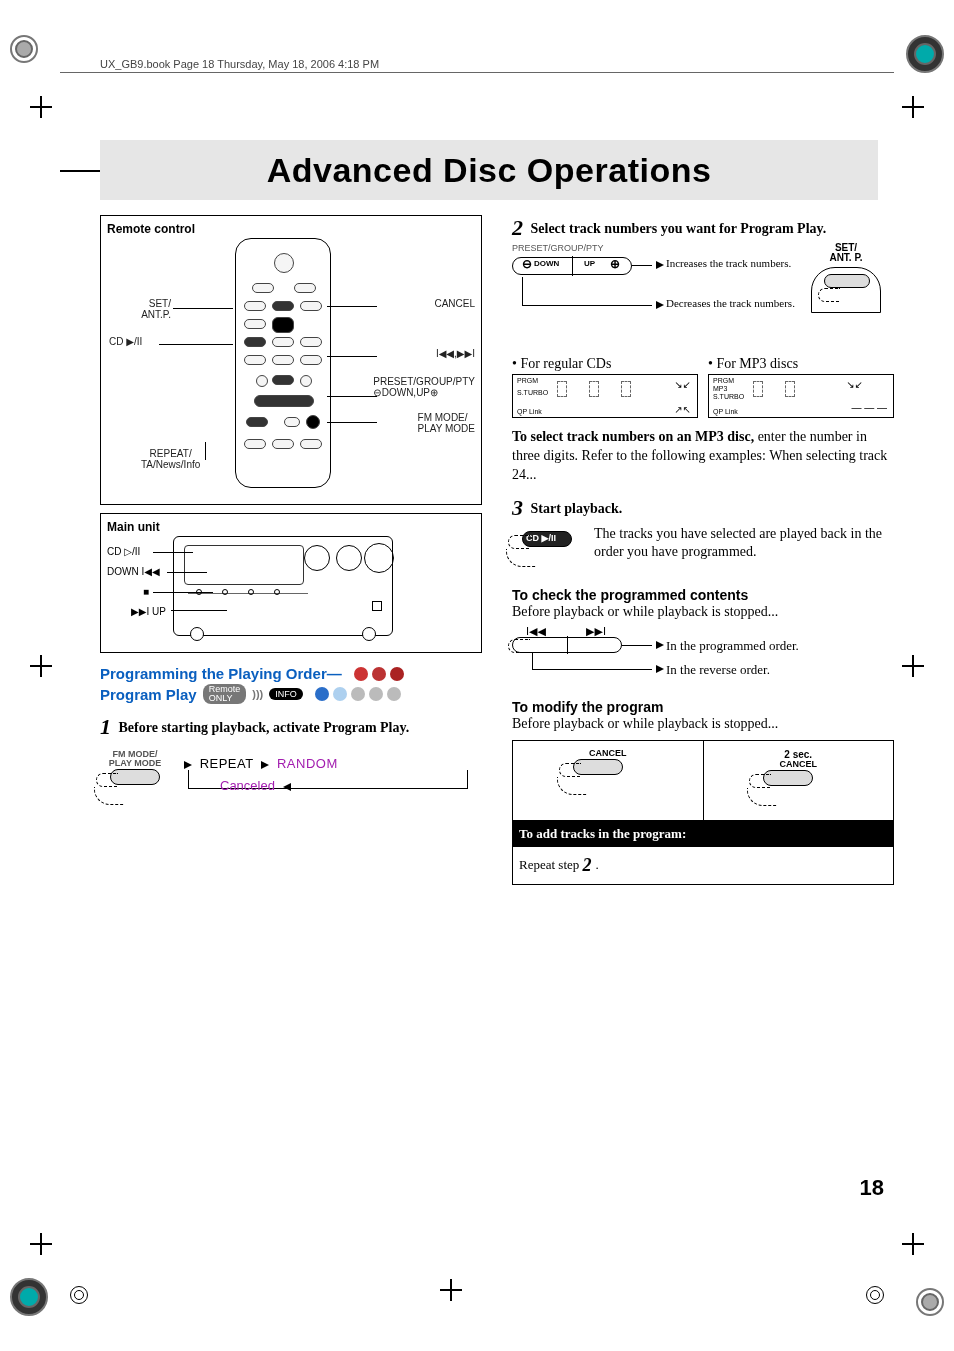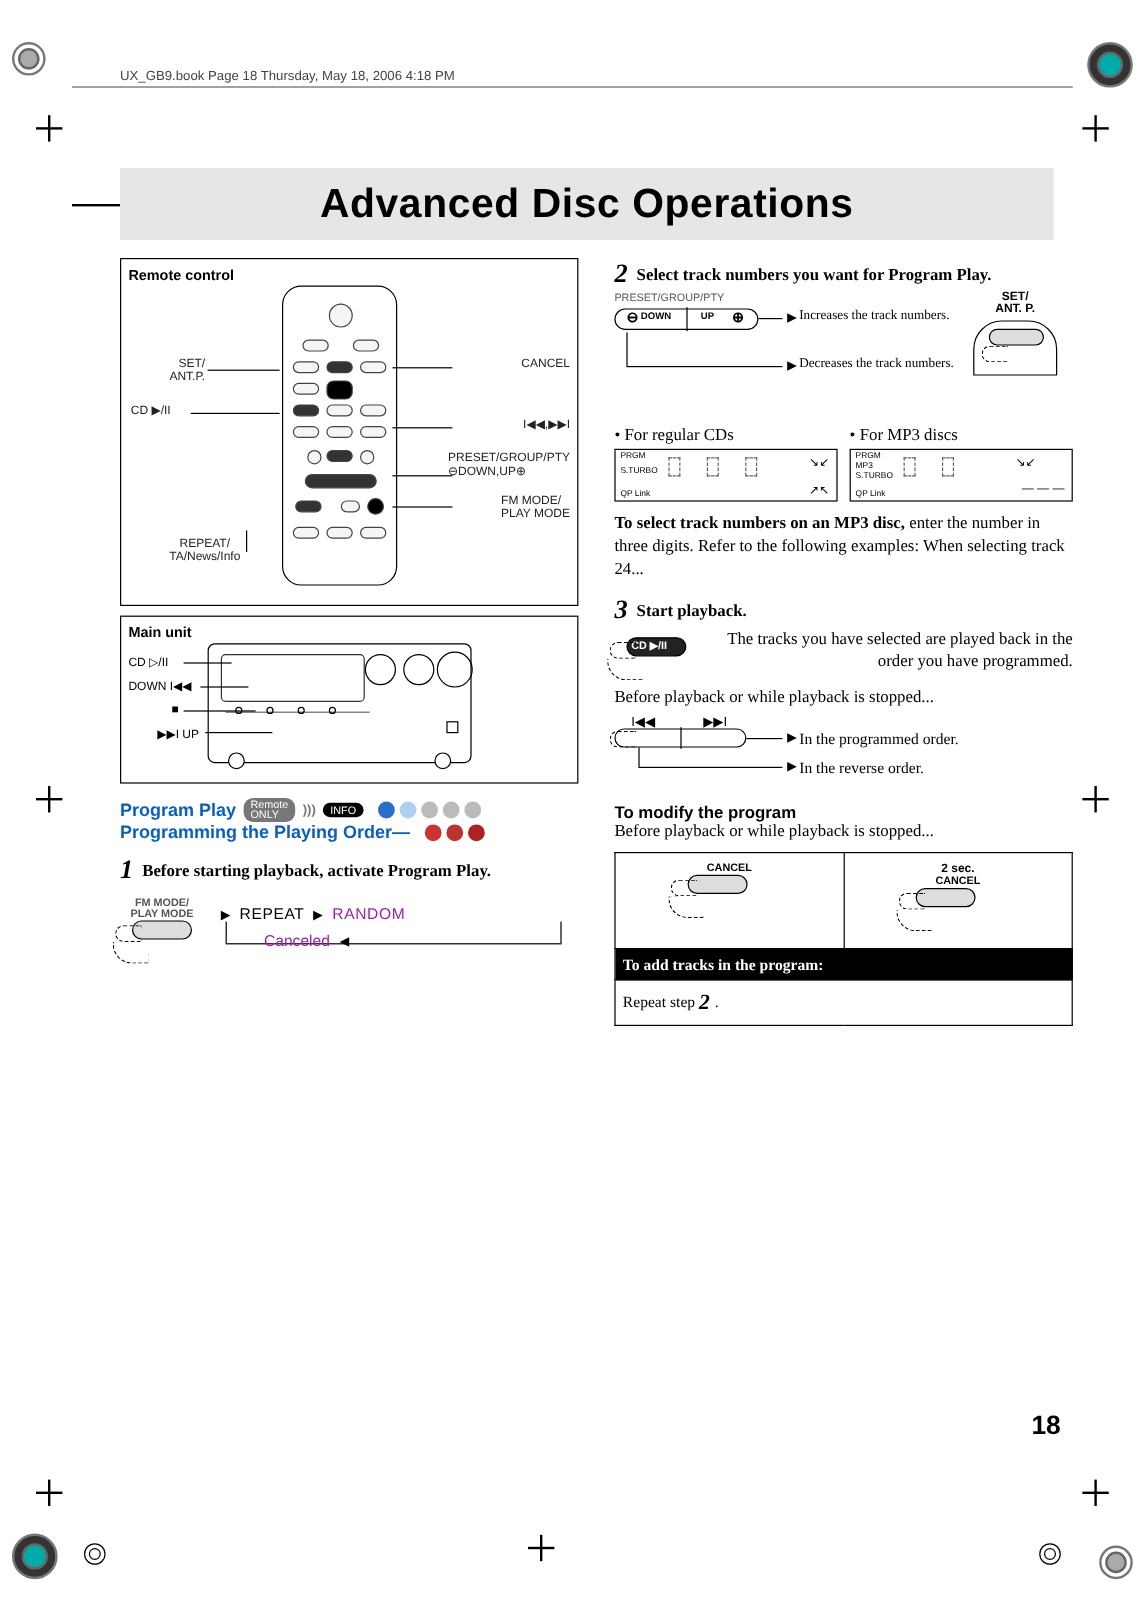--- a/index.html
+++ b/index.html
@@ -233,40 +233,40 @@
         <div class="mu-lead" style="top:38px;left:52px;width:40px;"></div>
         <div class="mu-label" style="top:52px;left:6px;">DOWN I◀◀</div>
         <div class="mu-lead" style="top:58px;left:66px;width:40px;"></div>
         <div class="mu-label" style="top:72px;left:42px;">■</div>
         <div class="mu-lead" style="top:78px;left:52px;width:60px;"></div>
         <div class="mu-label" style="top:92px;left:30px;">▶▶I UP</div>
         <div class="mu-lead" style="top:96px;left:70px;width:56px;"></div>
       </div>
 
       <div class="sec-head">
+        <div class="row">
+          <span>Programming the Playing Order—</span>
+          <span class="dot-row">
+            <span class="dot d-red"></span>
+            <span class="dot d-red2"></span>
+            <span class="dot d-red3"></span>
+          </span>
+        </div>
         <div class="row" style="margin-top:2px;">
           <span>Program Play</span>
           <span class="chip gray" style="white-space:pre;line-height:1;">Remote
 ONLY</span>
           <span style="font-size:11px;color:#777;">)))</span>
           <span class="chip">INFO</span>
           <span class="dot-row">
             <span class="dot d-blue"></span>
             <span class="dot d-light"></span>
             <span class="dot d-gray"></span>
             <span class="dot d-gray"></span>
             <span class="dot d-gray"></span>
-          </span>
-        </div>
-        <div class="row">
-          <span>Programming the Playing Order—</span>
-          <span class="dot-row">
-            <span class="dot d-red"></span>
-            <span class="dot d-red2"></span>
-            <span class="dot d-red3"></span>
           </span>
         </div>
       </div>
 
 
       <div class="step">
         <span class="stepnum">1</span>
         <span class="lead">Before starting playback, activate Program Play.</span>
         <div style="display:flex;align-items:flex-start;gap:10px;margin-top:4px;">
           <div class="btn-dia">
@@ -366,24 +366,25 @@
         <span class="lead">Start playback.</span>
         <div style="display:flex;gap:12px;align-items:flex-start;margin-top:4px;">
           <div class="btn-dia">
             <div class="body">
               <div class="pill" style="background:#222;"></div>
               <div style="position:absolute;top:2px;left:14px;color:#fff;font:700 9px Arial;">CD ▶/II</div>
               <div class="finger"></div>
                 <div class="tail"></div>
             </div>
           </div>
-          <div style="flex:1;text-align:right;">The tracks you have selected are played back in the order you have programmed.</div>
-        </div>
-      </div>
-
+          <div style="flex:1;">The tracks you have selected are played back in the order you have programmed.</div>
+        </div>
+      </div>
+
+      <div class="subhead">To check the programmed contents</div>
       <div>Before playback or while playback is stopped...</div>
       <div class="checkdia">
         <span class="sym" style="left:14px;">I◀◀</span>
         <span class="sym" style="left:74px;">▶▶I</span>
         <div class="pill4"></div>
         <div style="position:absolute;left:-4px;top:14px;width:22px;height:14px;border:1px dashed #000;border-right:none;border-top-left-radius:10px;border-bottom-left-radius:10px;"></div>
         <div style="position:absolute;top:20px;left:110px;width:30px;height:1px;background:#000;"></div>
         <span class="arrow-r" style="position:absolute;top:16px;left:140px;"></span>
         <div class="txt2" style="top:12px;left:154px;">In the programmed order.</div>
         <div style="position:absolute;top:44px;left:20px;width:120px;height:1px;background:#000;"></div>

